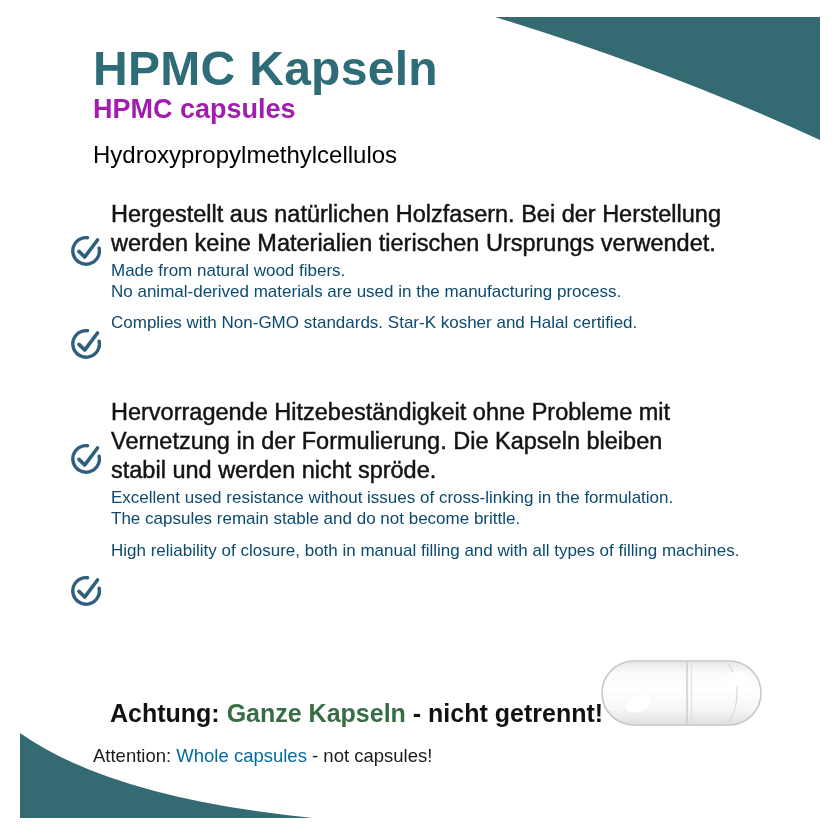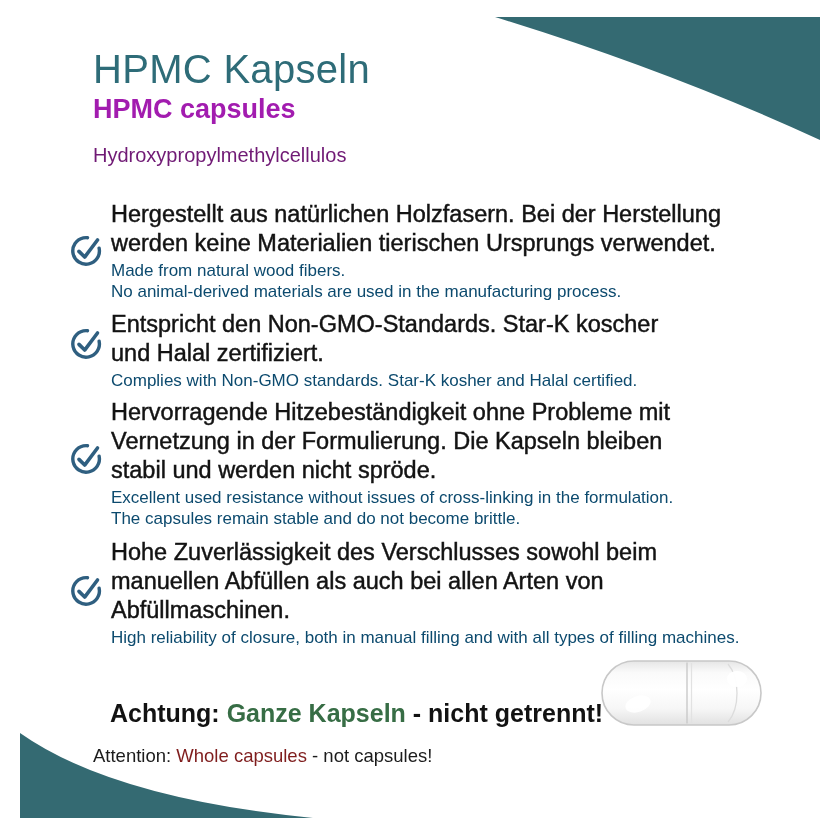--- a/index.html
+++ b/index.html
@@ -12,30 +12,30 @@
     color: #141414;
   }
   .page { position: absolute; inset: 0; }
 
   
   .corners { position: absolute; left: 0; top: 0; width: 840px; height: 840px; }
 
   
   .header { position: absolute; left: 93px; top: 48px; }
   .title-de {
-    margin: 0; font-size: 40px; line-height: 42px; font-weight: 400;
+    margin: 0; font-size: 48px; line-height: 42px; font-weight: 700;
     color: #2e6c78; letter-spacing: 0.3px;
   }
   .title-en {
     margin: 5px 0 3px 0; font-size: 27px; line-height: 28px; font-weight: 700;
     color: #a21caf;
   }
   .chem {
-    margin: 19px 0 0 0; font-size: 20px; line-height: 26px; font-weight: 400;
-    color: #701a75;
+    margin: 19px 0 0 0; font-size: 24px; line-height: 26px; font-weight: 400;
+    color: #000000;
   }
 
   
   .feature { position: absolute; left: 111px; width: 715px; }
   .feature .de {
     margin: 0; font-size: 23.5px; line-height: 29px; color: #131313;
     white-space: pre-line; -webkit-text-stroke: 0.45px #131313;
   }
   .feature .en {
     margin: 3px 0 0 0; font-size: 17px; line-height: 20.5px; color: #0c4a6e;
@@ -48,21 +48,21 @@
 
   
   .attention { position: absolute; left: 93px; top: 681px; }
   .att-de {
     margin: 17px; font-size: 25px; line-height: 30px; font-weight: 600; color: #121212;
   }
   .att-de .hl { color: #376d45; }
   .att-en {
     margin: 3px 0 0 0; font-size: 18.5px; line-height: 22px; font-weight: 400; color: #1b1b1b;
   }
-  .att-en .hl { color: #7f1d1d; }
+  .att-en .hl { color: #0369a1; }
 
   
   .capsule { position: absolute; left: 600px; top: 659px; width: 163px; height: 68px; }
   .capsule svg { width: 163px; height: 68px; display: block; }
 </style>
 </head>
 <body>
 
 <div class="page">
 
@@ -92,22 +92,20 @@
 No animal-derived materials are used in the manufacturing process.</p>
     </div>
 
     <div class="feature" style="top:310px">
       <span class="check" style="top:13px">
         <svg viewBox="0 0 40 40" fill="none">
           <circle cx="18" cy="22" r="14" stroke="#2f5f80" stroke-width="3.6" stroke-dasharray="70 18" stroke-linecap="round" transform="rotate(-12 18 22)"></circle>
           <path d="M10.5,22.5 L16.5,28.5 L30,10.5" stroke="#2f5f80" stroke-width="3.8" stroke-linecap="round" stroke-linejoin="round"></path>
         </svg>
       </span>
-      <p class="de">Entspricht den Non-GMO-Standards. Star-K koscher
-und Halal zertifiziert.</p>
       <p class="en">Complies with Non-GMO standards. Star-K kosher and Halal certified.</p>
     </div>
 
     <div class="feature" style="top:398px">
       <span class="check" style="top:40px">
         <svg viewBox="0 0 40 40" fill="none">
           <circle cx="18" cy="22" r="14" stroke="#2f5f80" stroke-width="3.6" stroke-dasharray="70 18" stroke-linecap="round" transform="rotate(-12 18 22)"></circle>
           <path d="M10.5,22.5 L16.5,28.5 L30,10.5" stroke="#2f5f80" stroke-width="3.8" stroke-linecap="round" stroke-linejoin="round"></path>
         </svg>
       </span>
@@ -118,23 +116,20 @@
 The capsules remain stable and do not become brittle.</p>
     </div>
 
     <div class="feature" style="top:538px">
       <span class="check" style="top:32px">
         <svg viewBox="0 0 40 40" fill="none">
           <circle cx="18" cy="22" r="14" stroke="#2f5f80" stroke-width="3.6" stroke-dasharray="70 18" stroke-linecap="round" transform="rotate(-12 18 22)"></circle>
           <path d="M10.5,22.5 L16.5,28.5 L30,10.5" stroke="#2f5f80" stroke-width="3.8" stroke-linecap="round" stroke-linejoin="round"></path>
         </svg>
       </span>
-      <p class="de">Hohe Zuverlässigkeit des Verschlusses sowohl beim
-manuellen Abfüllen als auch bei allen Arten von
-Abfüllmaschinen.</p>
       <p class="en">High reliability of closure, both in manual filling and with all types of filling machines.</p>
     </div>
 
   </section>
 
   <div class="attention">
     <p class="att-de"><span>Achtung: </span><span class="hl">Ganze Kapseln</span><span> - nicht getrennt!</span></p>
     <p class="att-en"><span>Attention: </span><span class="hl">Whole capsules</span><span> - not capsules!</span></p>
   </div>
 

